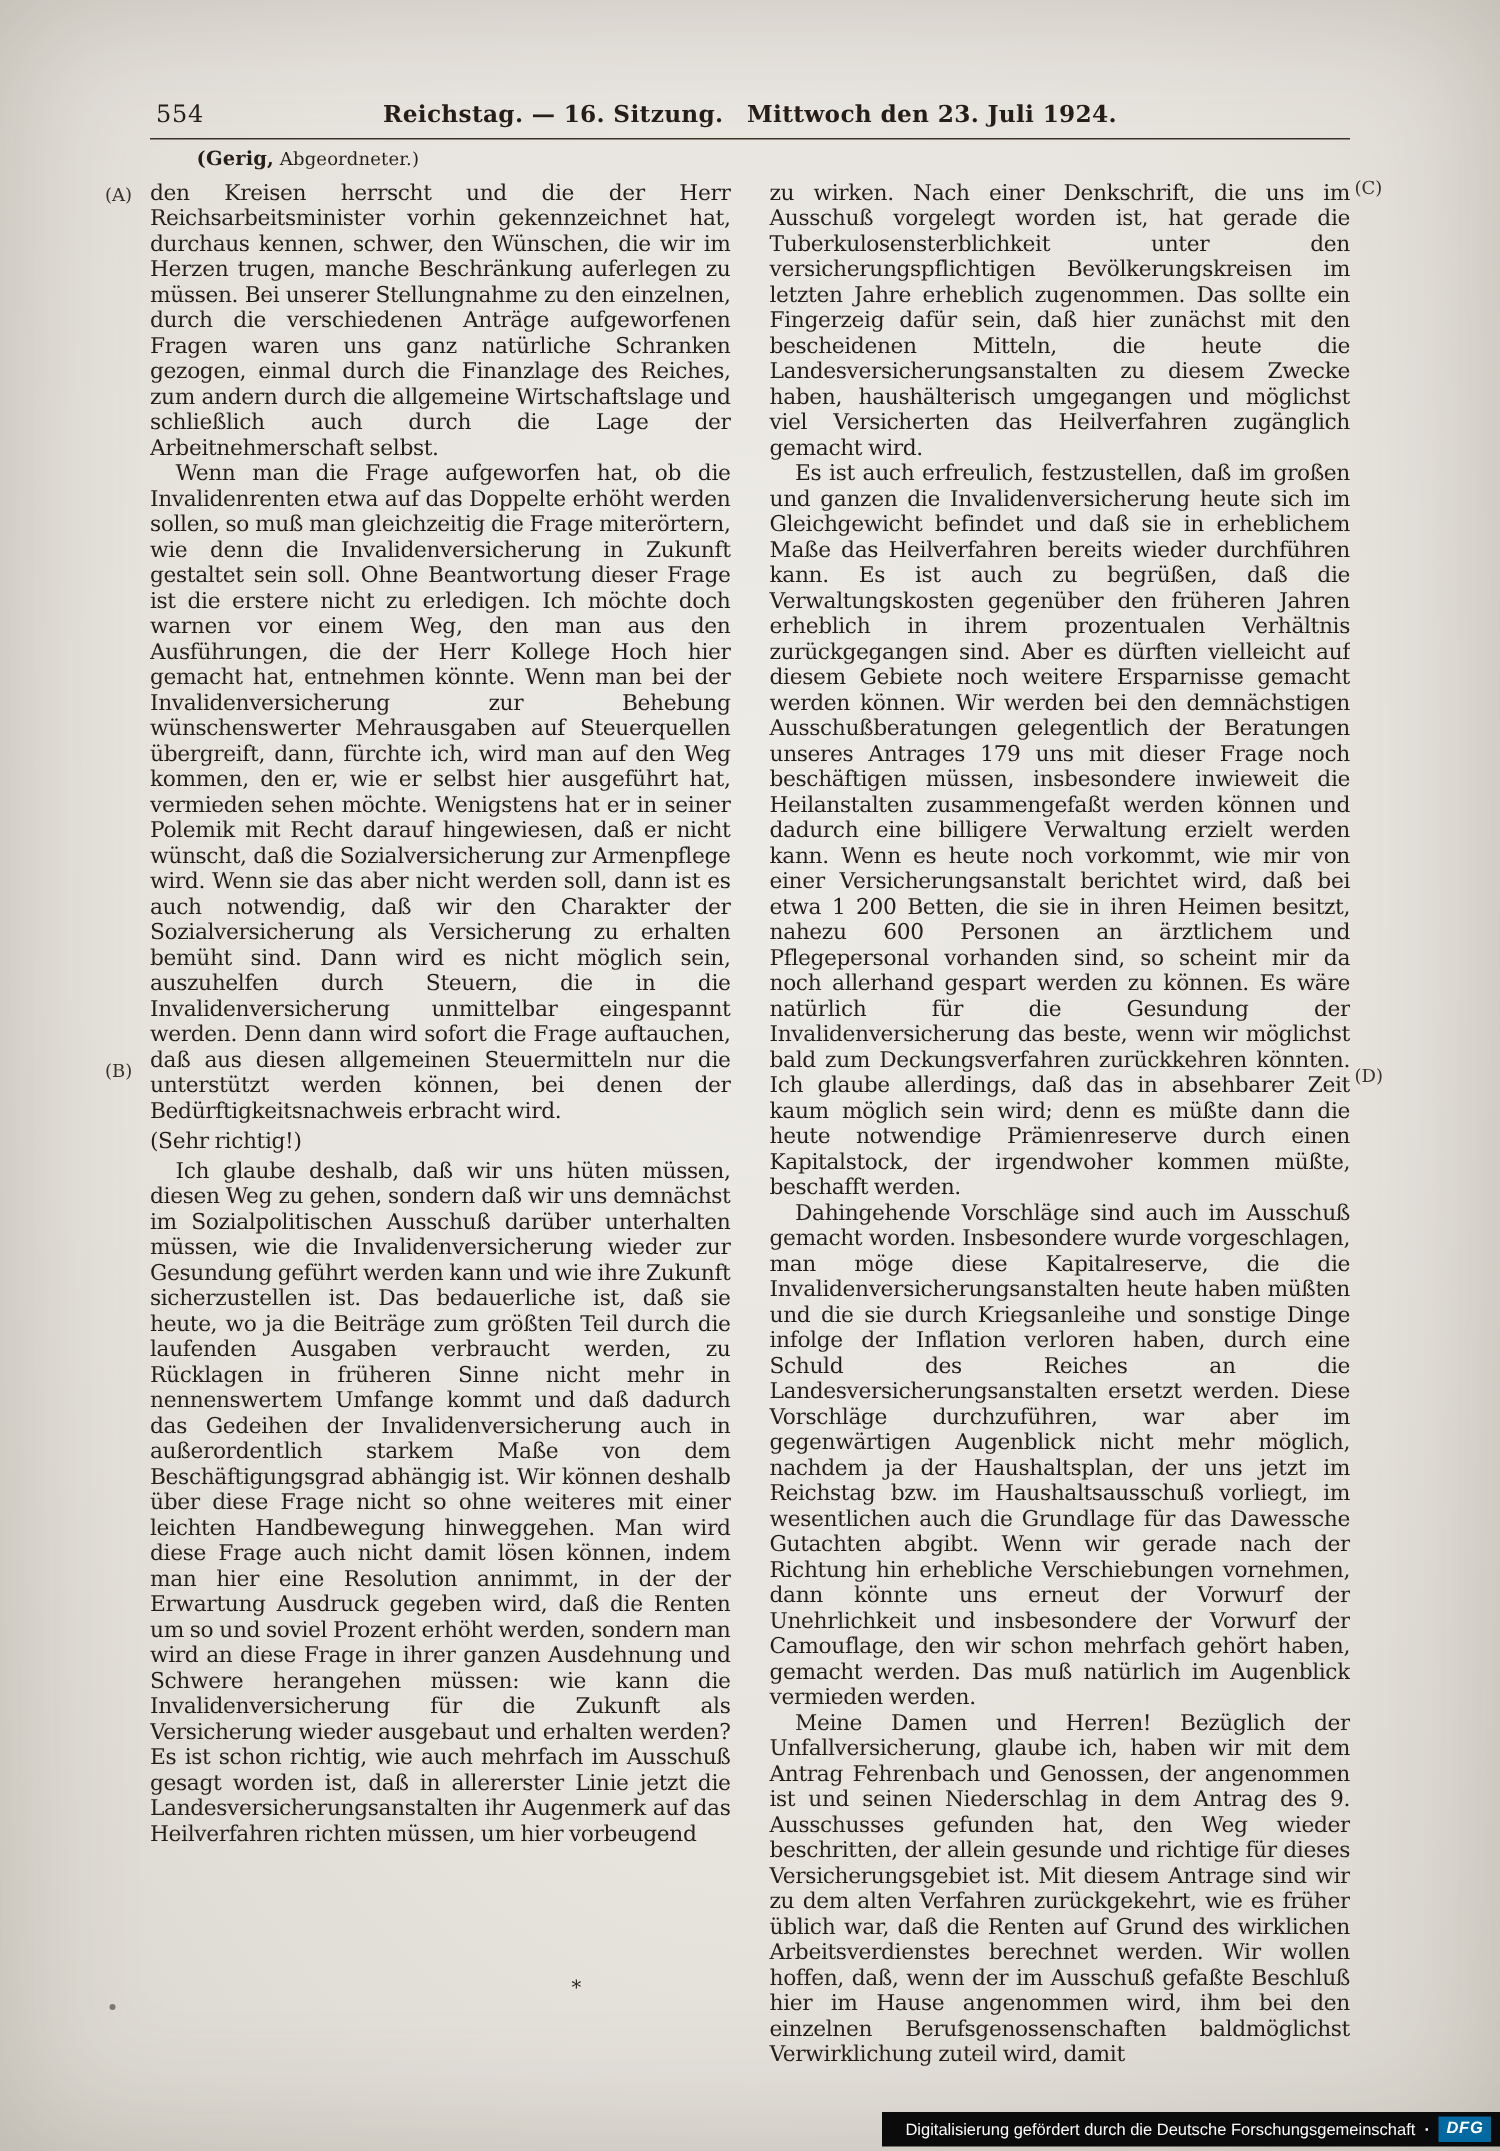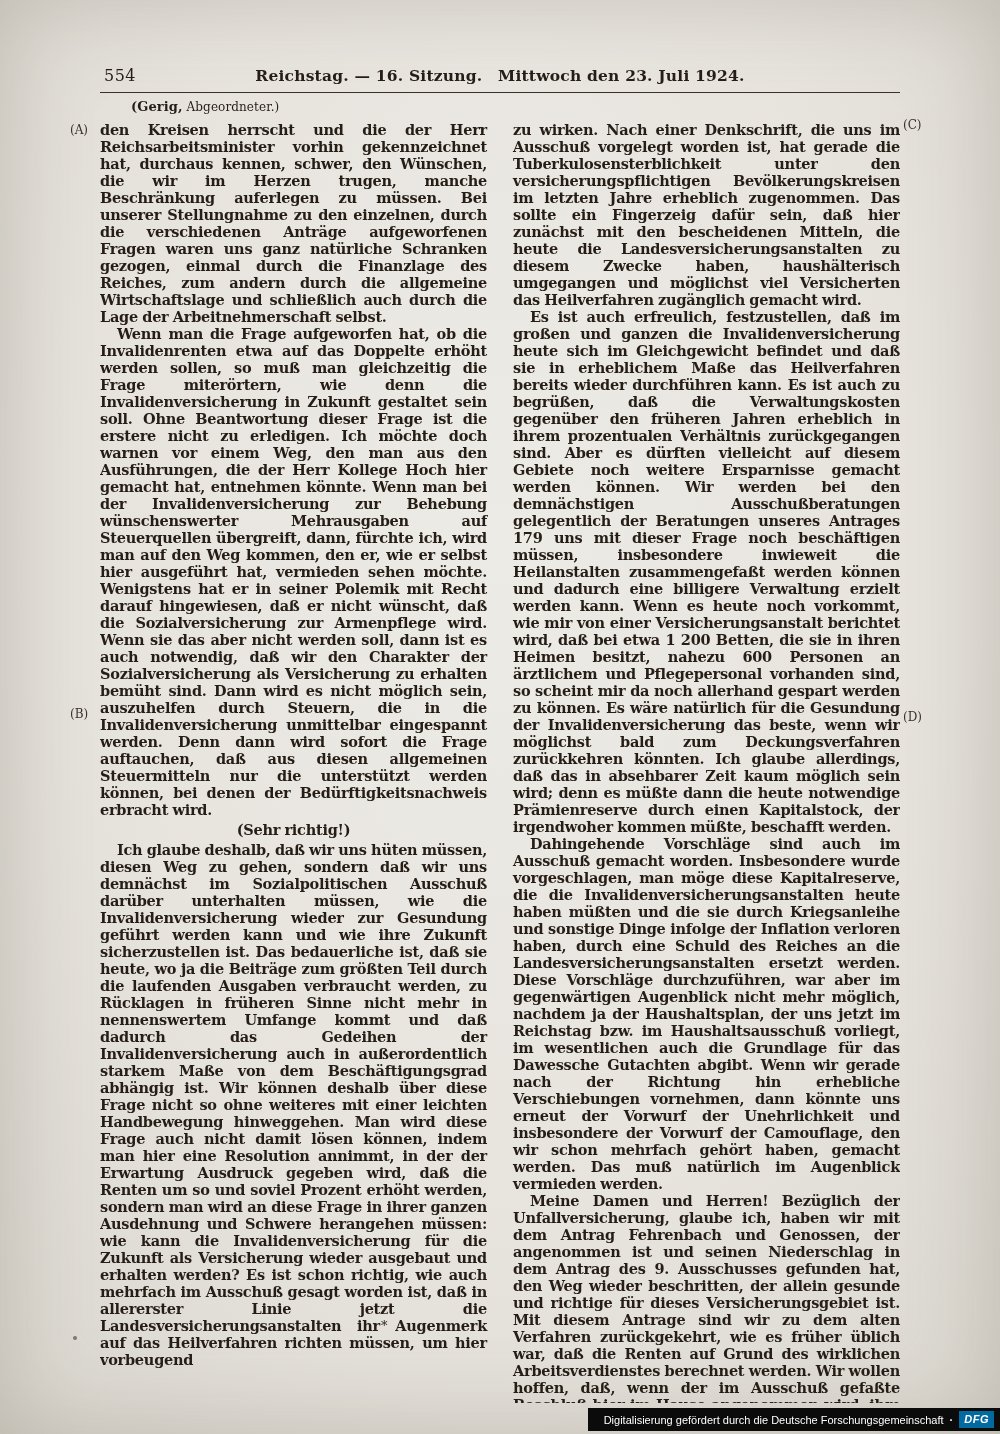--- a/index.html
+++ b/index.html
@@ -81,40 +81,38 @@
   
   .columns {
     position: absolute;
     top: 121px;
     left: 100px;
     width: 800px;
     height: 1282px;
     display: flex;
     gap: 26px;
     overflow: hidden;
-    font-weight: bold;
   }
   .column {
     width: 387px;
     text-align: justify;
     font-size: 14.5px;
     line-height: 17px;
     letter-spacing: -0.25px;
     word-spacing: -0.5px;
     hyphens: auto;
   }
   .para {
     margin: 0;
     text-indent: 17px;
   }
   .para.no-indent {
     text-indent: 0;
   }
   .para.interjection {
-    text-align: center;
     text-indent: 0;
     margin: 3px 0 3px 0;
   }
 
   
   .footnote-mark {
     position: absolute;
     left: 381px;
     top: 1318px;
     font-size: 13px;

